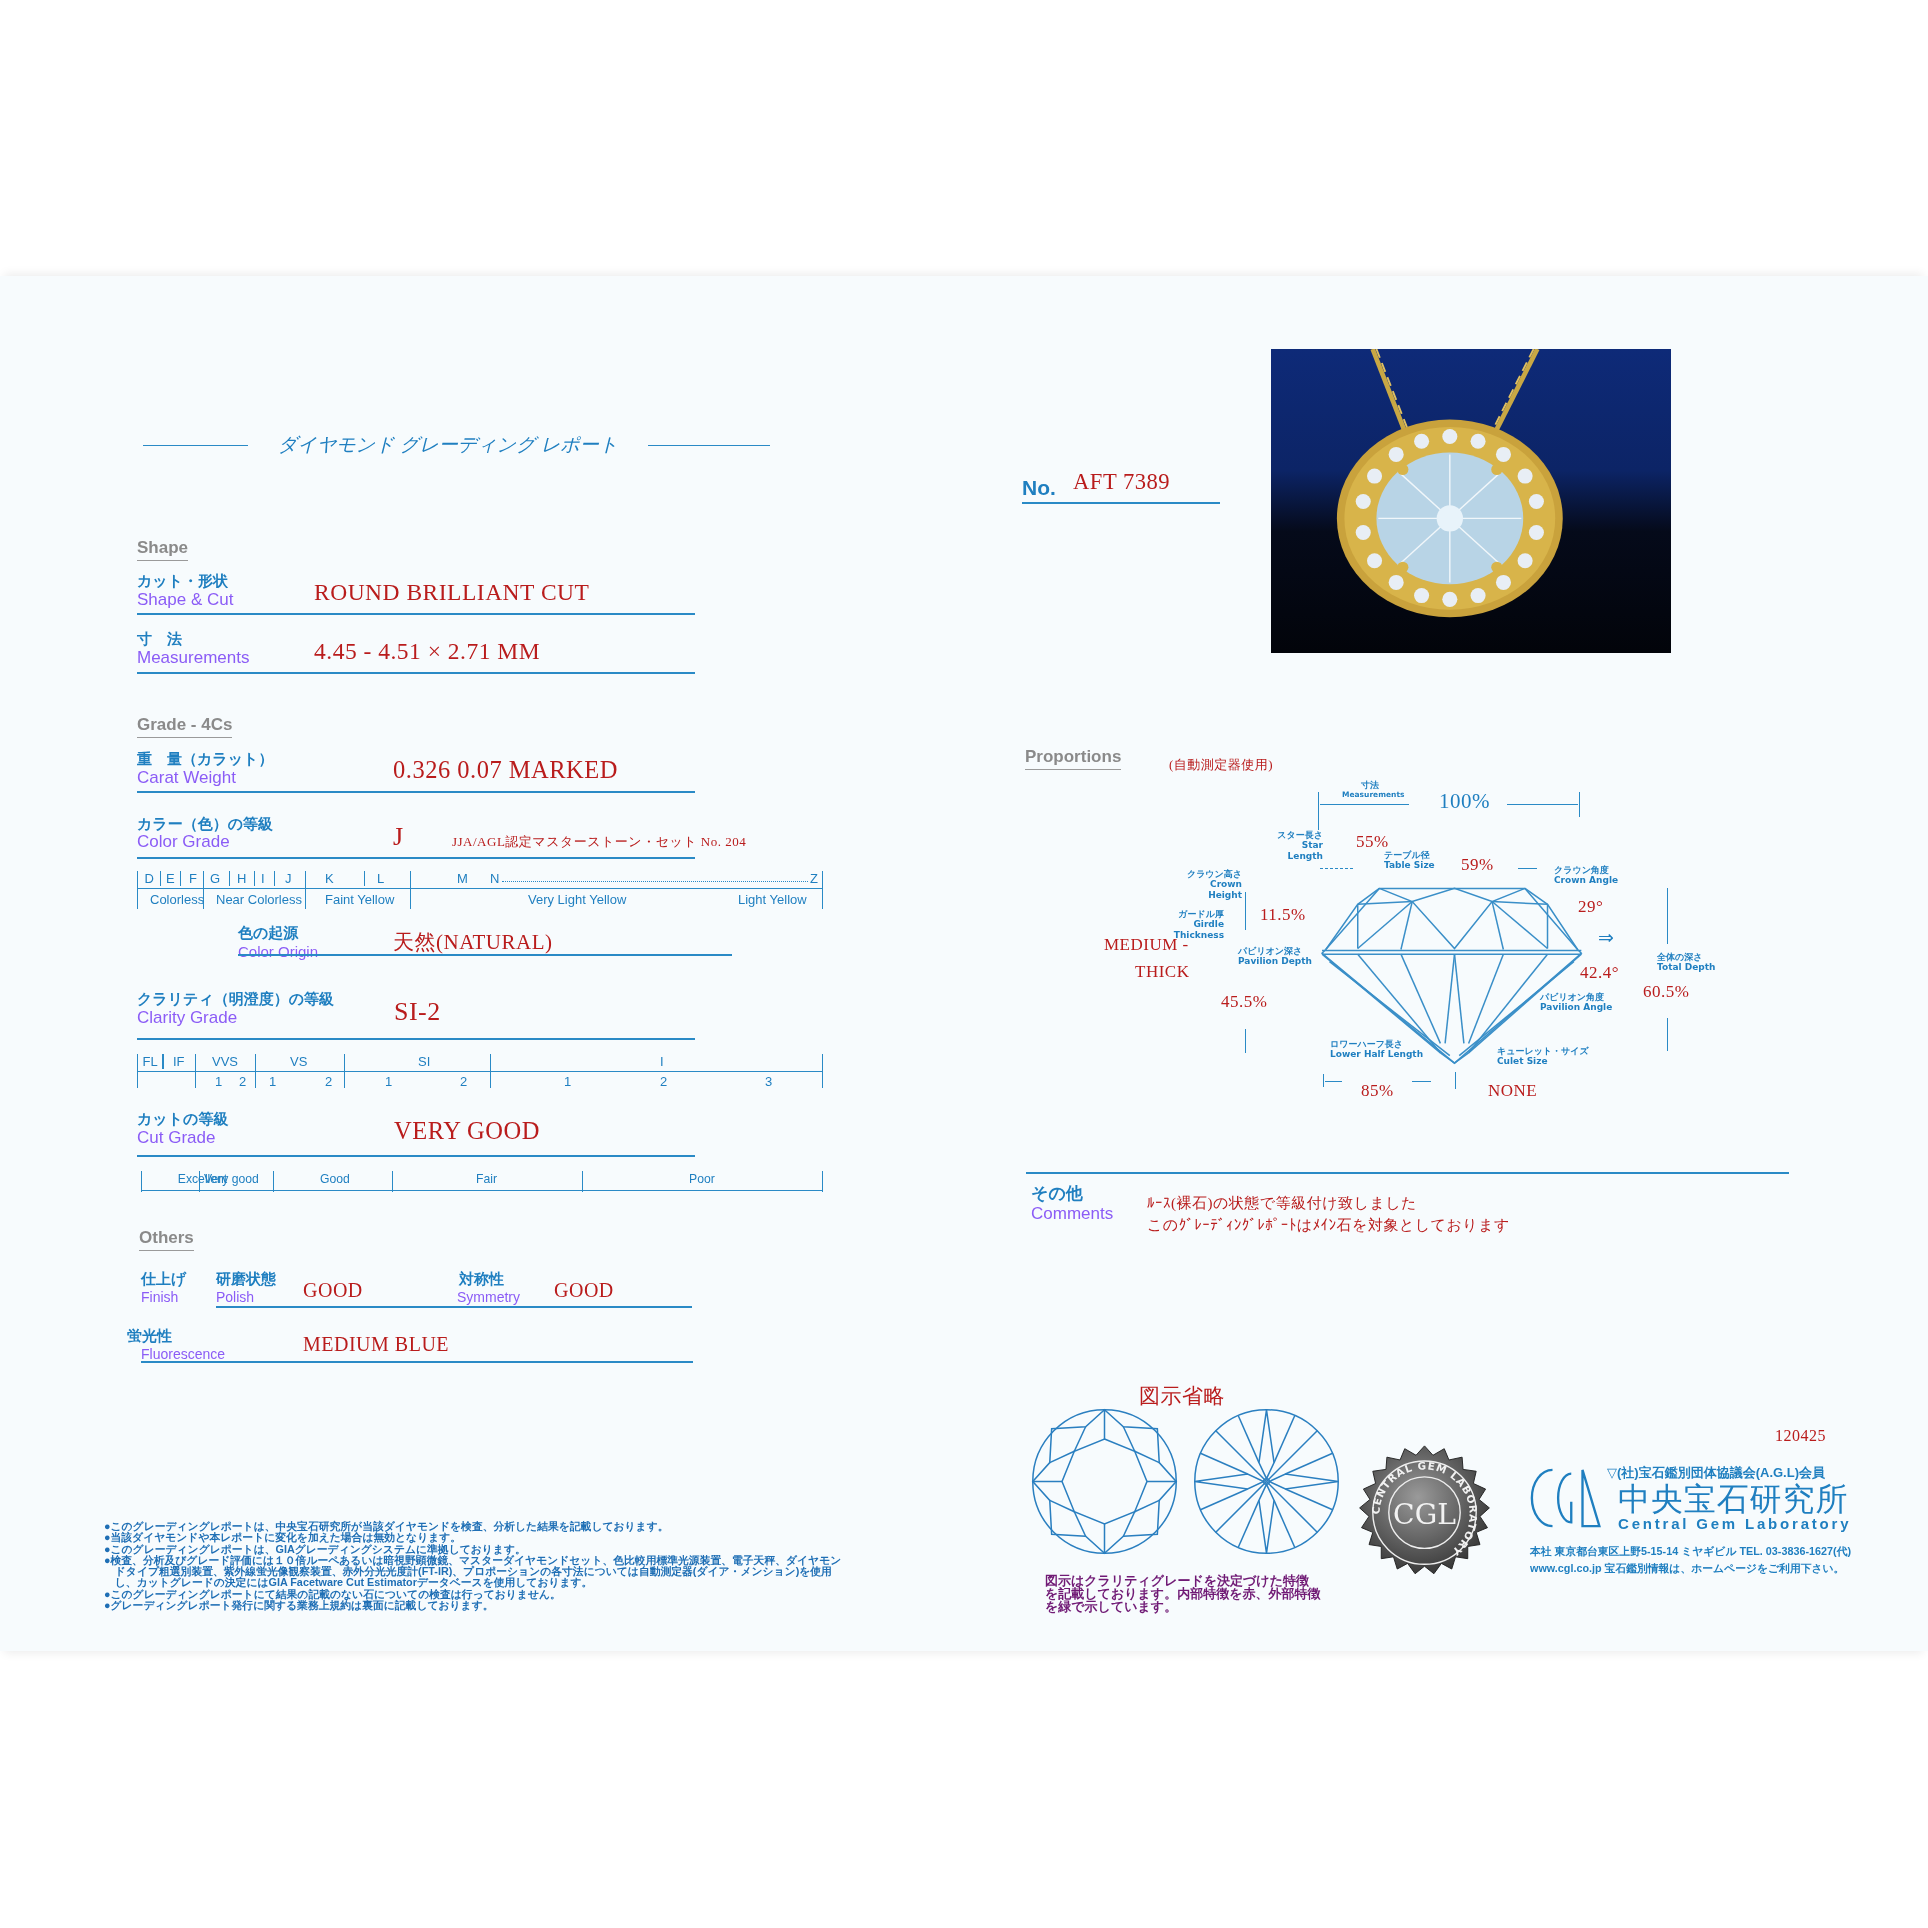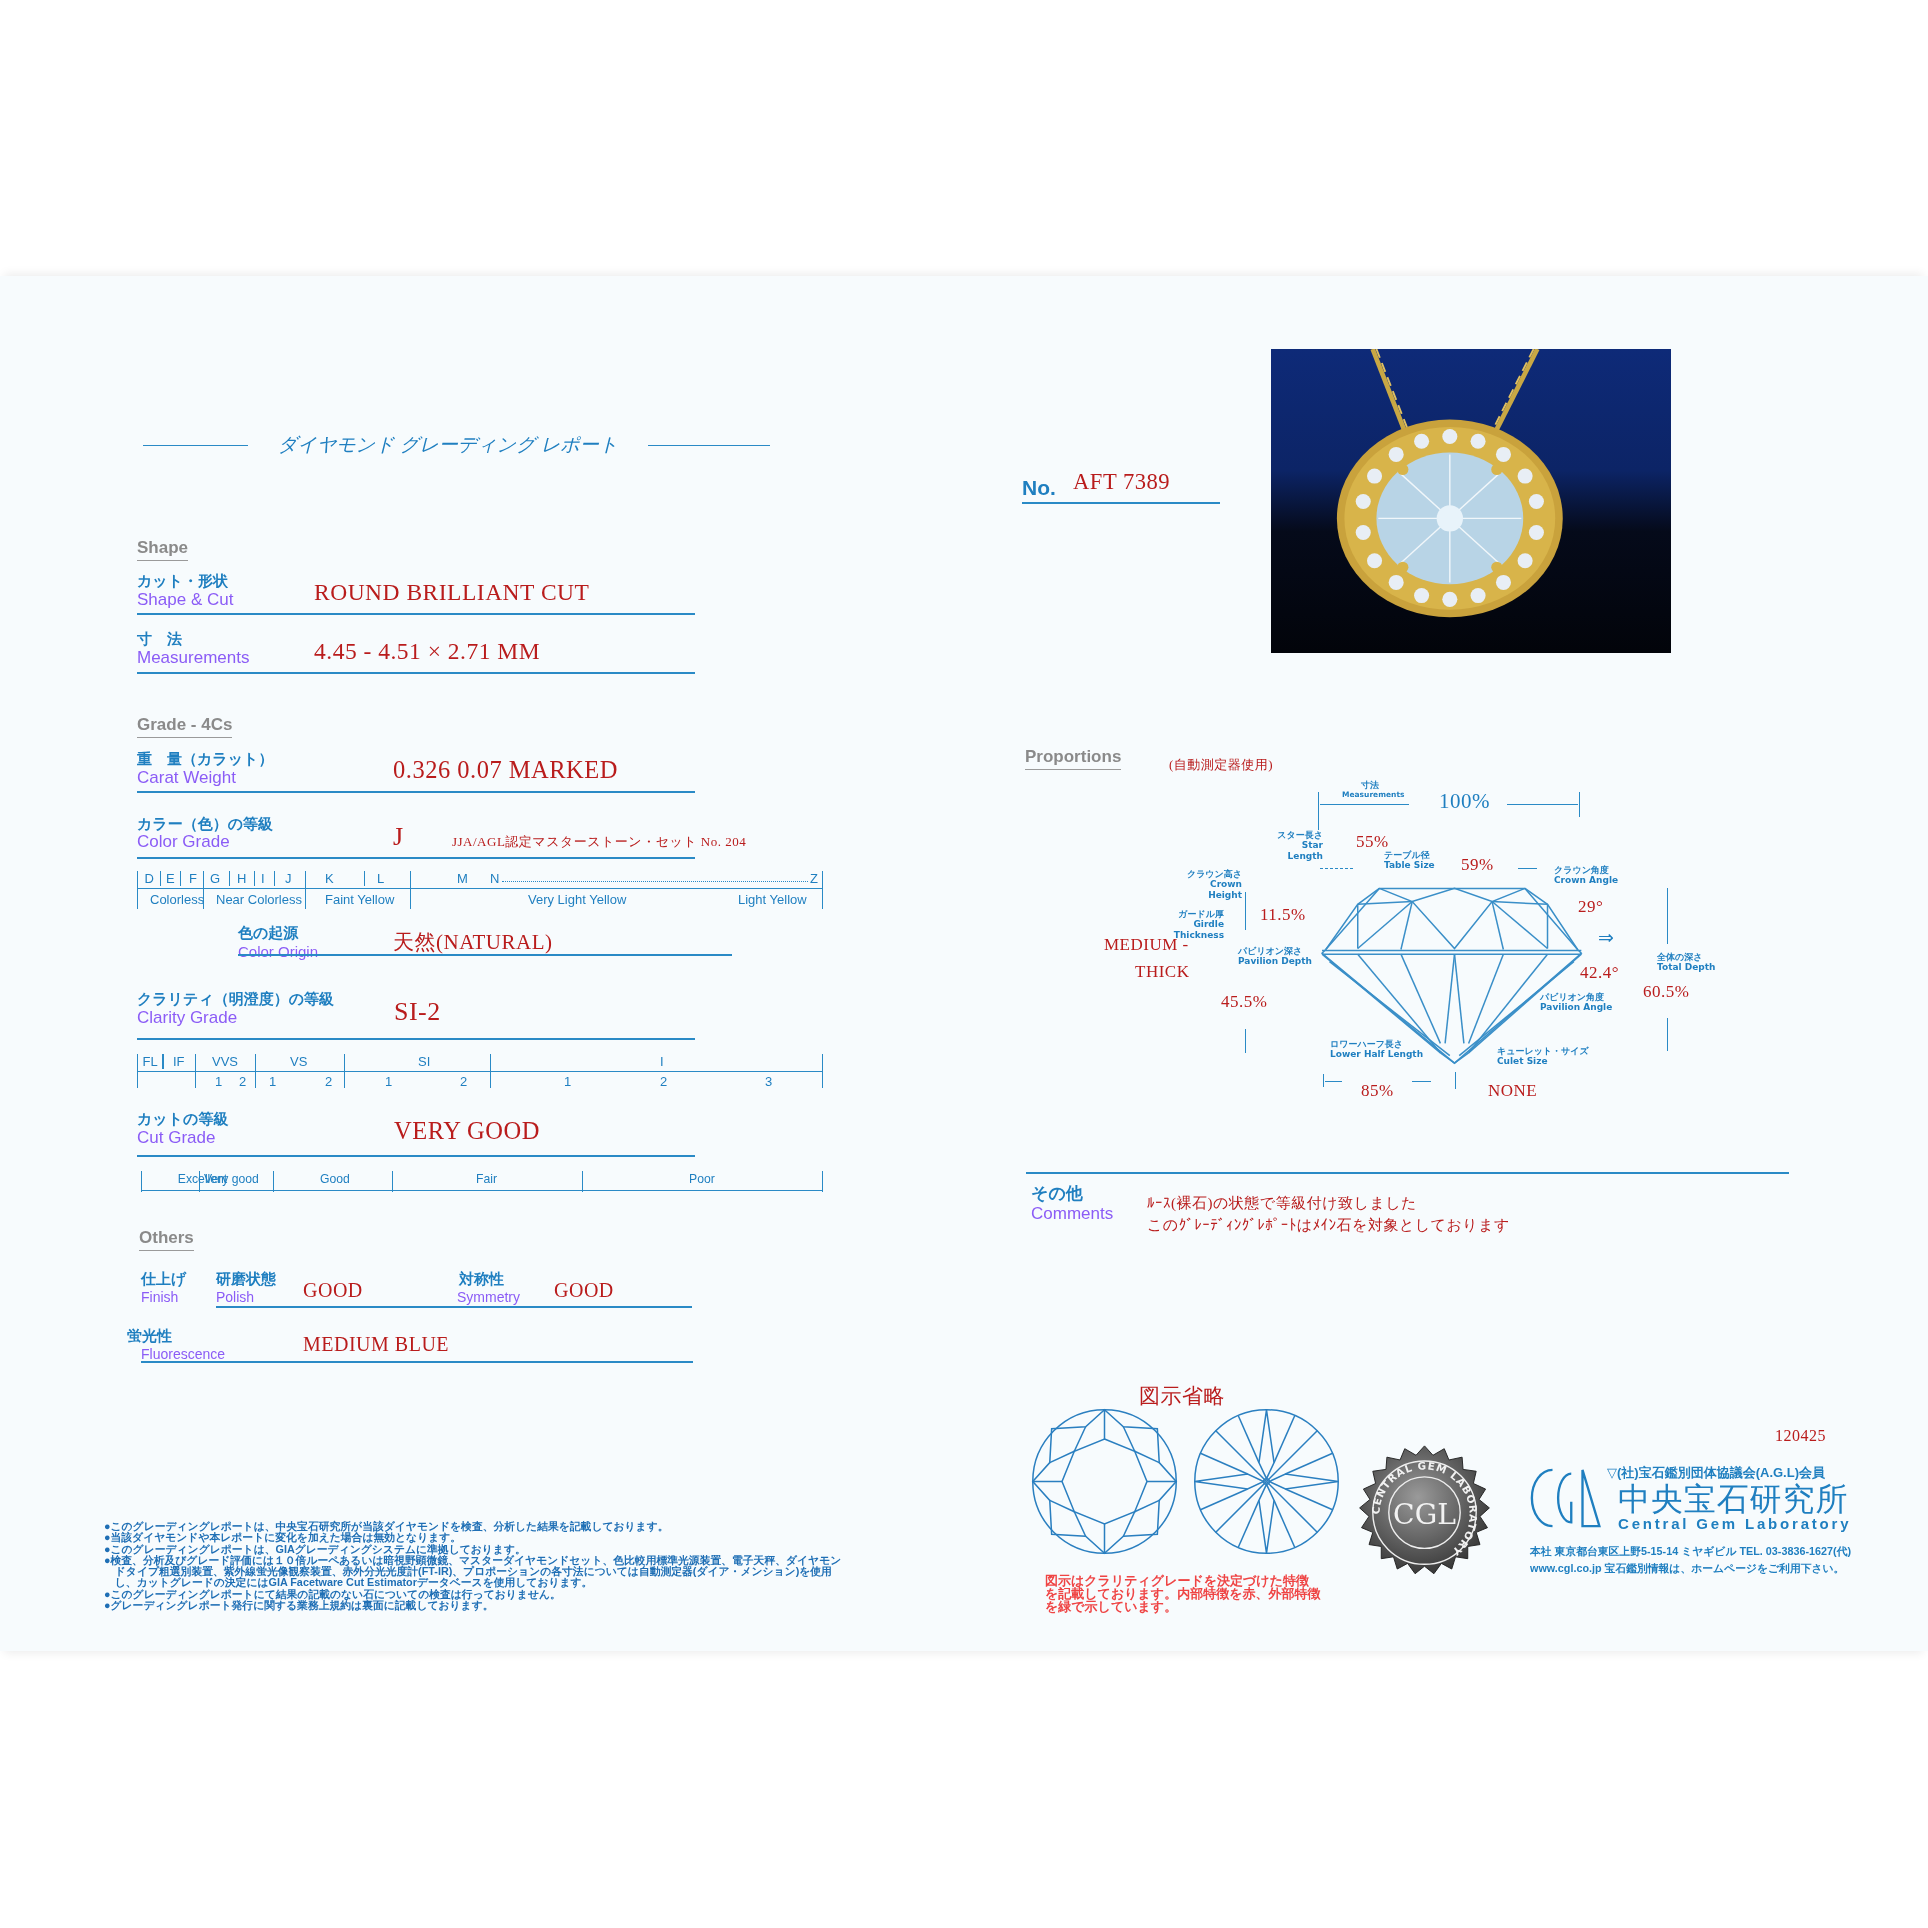--- a/index.html
+++ b/index.html
@@ -379,21 +379,21 @@
           <line x1="110" y1="10" x2="88" y2="60"></line>
         <line x1="150" y1="50" x2="100" y2="72"></line>
           <line x1="150" y1="110" x2="100" y2="88"></line>
         <line x1="110" y1="150" x2="88" y2="100"></line>
           <line x1="50" y1="150" x2="72" y2="100"></line>
         <line x1="10" y1="110" x2="60" y2="88"></line>
           <line x1="10" y1="50" x2="60" y2="72"></line>
       </g>
     </g>
   </svg>
-  <div class="abs disc" style="left:1045px; top:1298px; font-size:13px; line-height:13px; color:#ef4444;">
+  <div class="abs disc" style="left:1045px; top:1298px; font-size:13px; line-height:13px; color:#701a75;">
     <div>図示はクラリティグレードを決定づけた特徴</div>
     <div>を記載しております。内部特徴を赤、外部特徴</div>
     <div>を緑で示しています。</div>
   </div>
 
   <div class="abs val" style="left:1775px; top:1151px; font-size:16px;">120425</div>
 
   <svg class="abs" style="left:1354px; top:1168px;" width="141" height="141" viewBox="0 0 150 150">
     <defs>
       <radialGradient id="sealg" cx="45%" cy="40%" r="60%">

